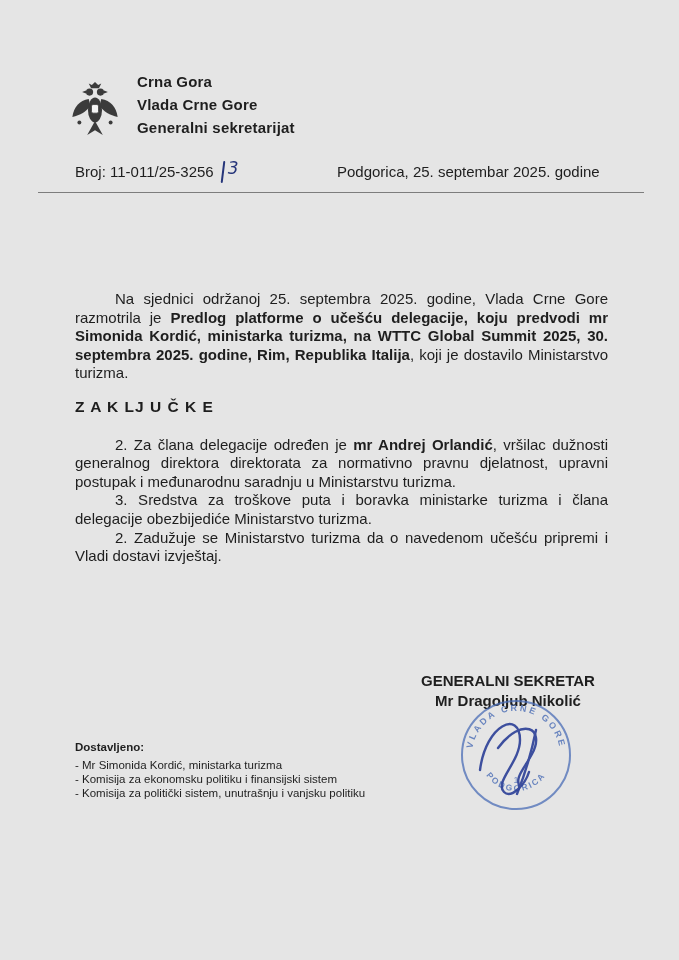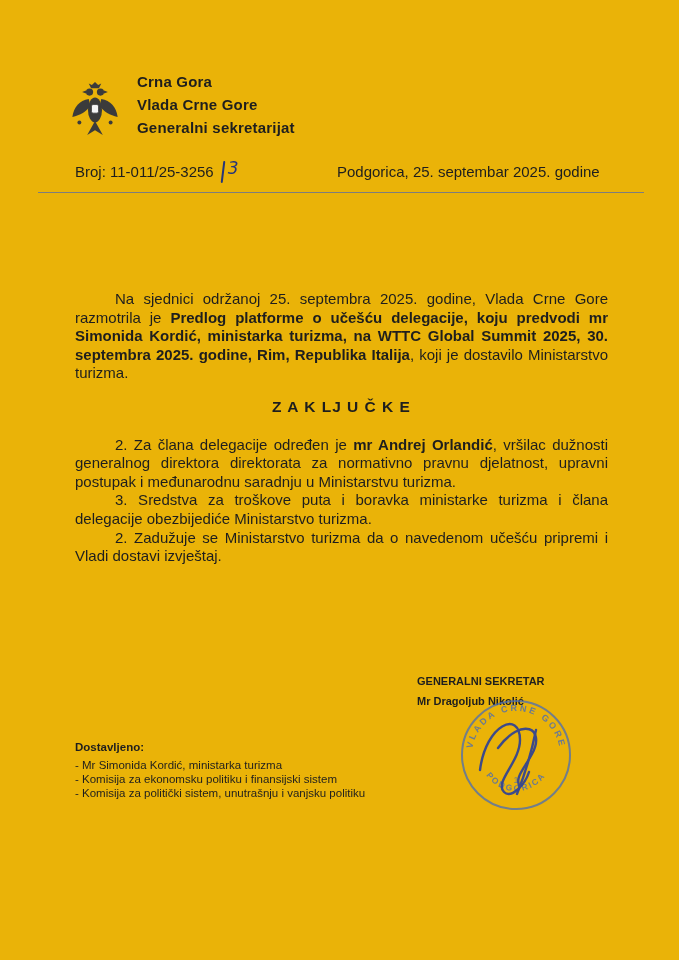--- a/index.html
+++ b/index.html
@@ -1,39 +1,39 @@
 <!DOCTYPE html>
 <html><head>
 <meta charset="utf-8">
 <style>
   *{box-sizing:border-box;margin:0;padding:0}
   html,body{background:#ffffff}
-  .page{position:relative;width:679px;height:960px;background:#eab308;
+  .page{position:relative;width:679px;height:960px;background:#e5e5e5;
         font-family:"Liberation Sans","DejaVu Sans",sans-serif;color:#1e1e1e;overflow:hidden}
 
   .coat{position:absolute;left:70px;top:80px;width:50px;height:60px}
 
   .org{position:absolute;left:137px;top:70px;font-size:15px;font-weight:700;line-height:23px;letter-spacing:.2px}
 
   .ref-number{position:absolute;left:75px;top:161px;font-size:15px}
   .pen-stroke{display:inline-block;width:2px;height:22px;background:#26357a;transform:rotate(7deg);
               vertical-align:middle;margin:0 4px 2px 8px;border-radius:1px}
   .pen{color:#26357a;font-size:17px;font-style:italic;font-family:"DejaVu Sans",sans-serif;position:relative;top:-3px}
 
   .place-date{position:absolute;left:337px;top:163px;font-size:15px}
 
   .rule{position:absolute;left:38px;right:35px;top:192px;border-top:1.6px solid #7d7d7d}
 
   .body{position:absolute;left:75px;top:290px;width:533px;font-size:15px;line-height:18.6px}
   .para{text-indent:40px}
   .justify{text-align:justify}
-  .heading{font-size:15.5px;font-weight:700;text-align:center;margin:15px 0 19px;letter-spacing:1px}
+  .heading{font-size:15.5px;font-weight:700;margin:15px 0 19px;letter-spacing:1px}
 
-  .sig{position:absolute;left:417px;top:671px;width:182px;text-align:left;
-       font-size:11px;font-weight:700;line-height:20px}
+  .sig{position:absolute;left:417px;top:671px;width:182px;text-align:center;
+       font-size:15px;font-weight:700;line-height:20px}
 
   .dostav{position:absolute;left:75px;top:740px;font-size:11.5px;line-height:14px}
   .dostav .label{font-weight:700;margin-bottom:4px}
 
   .stamp{position:absolute;left:428px;top:690px;width:176px;height:140px}
   .stamp svg{display:block}
 </style>
 </head>
 <body>
 

